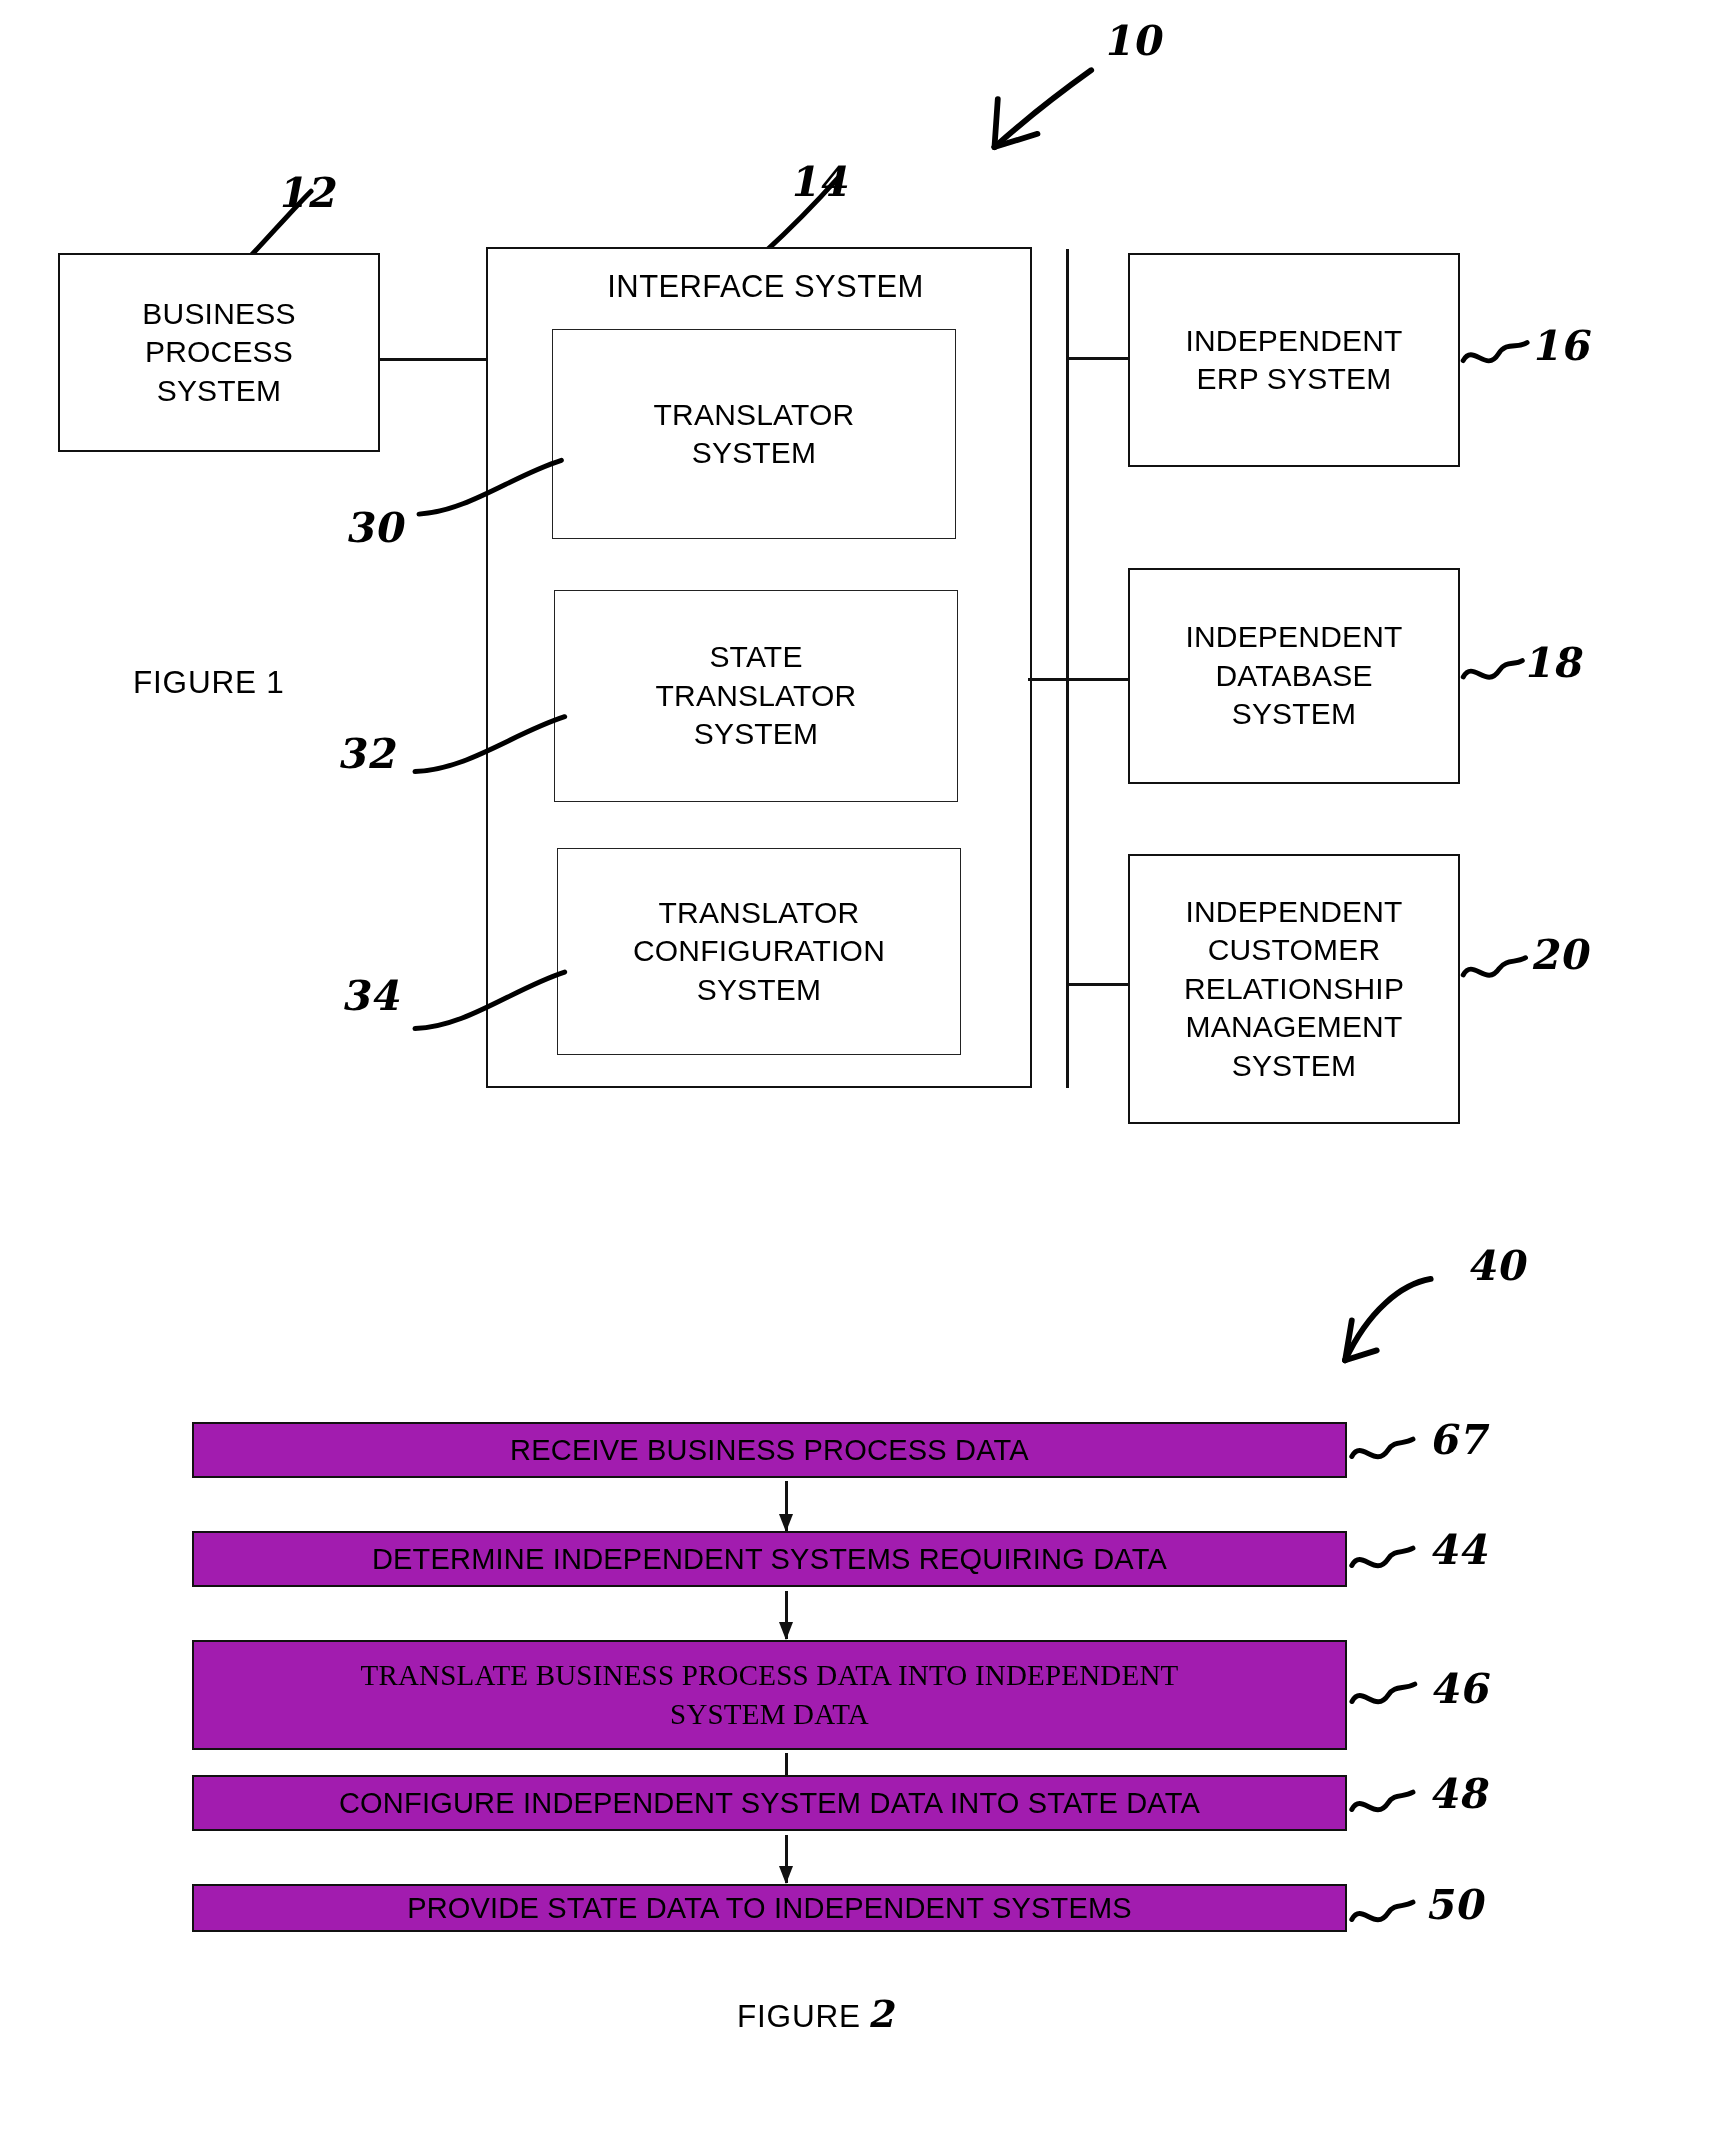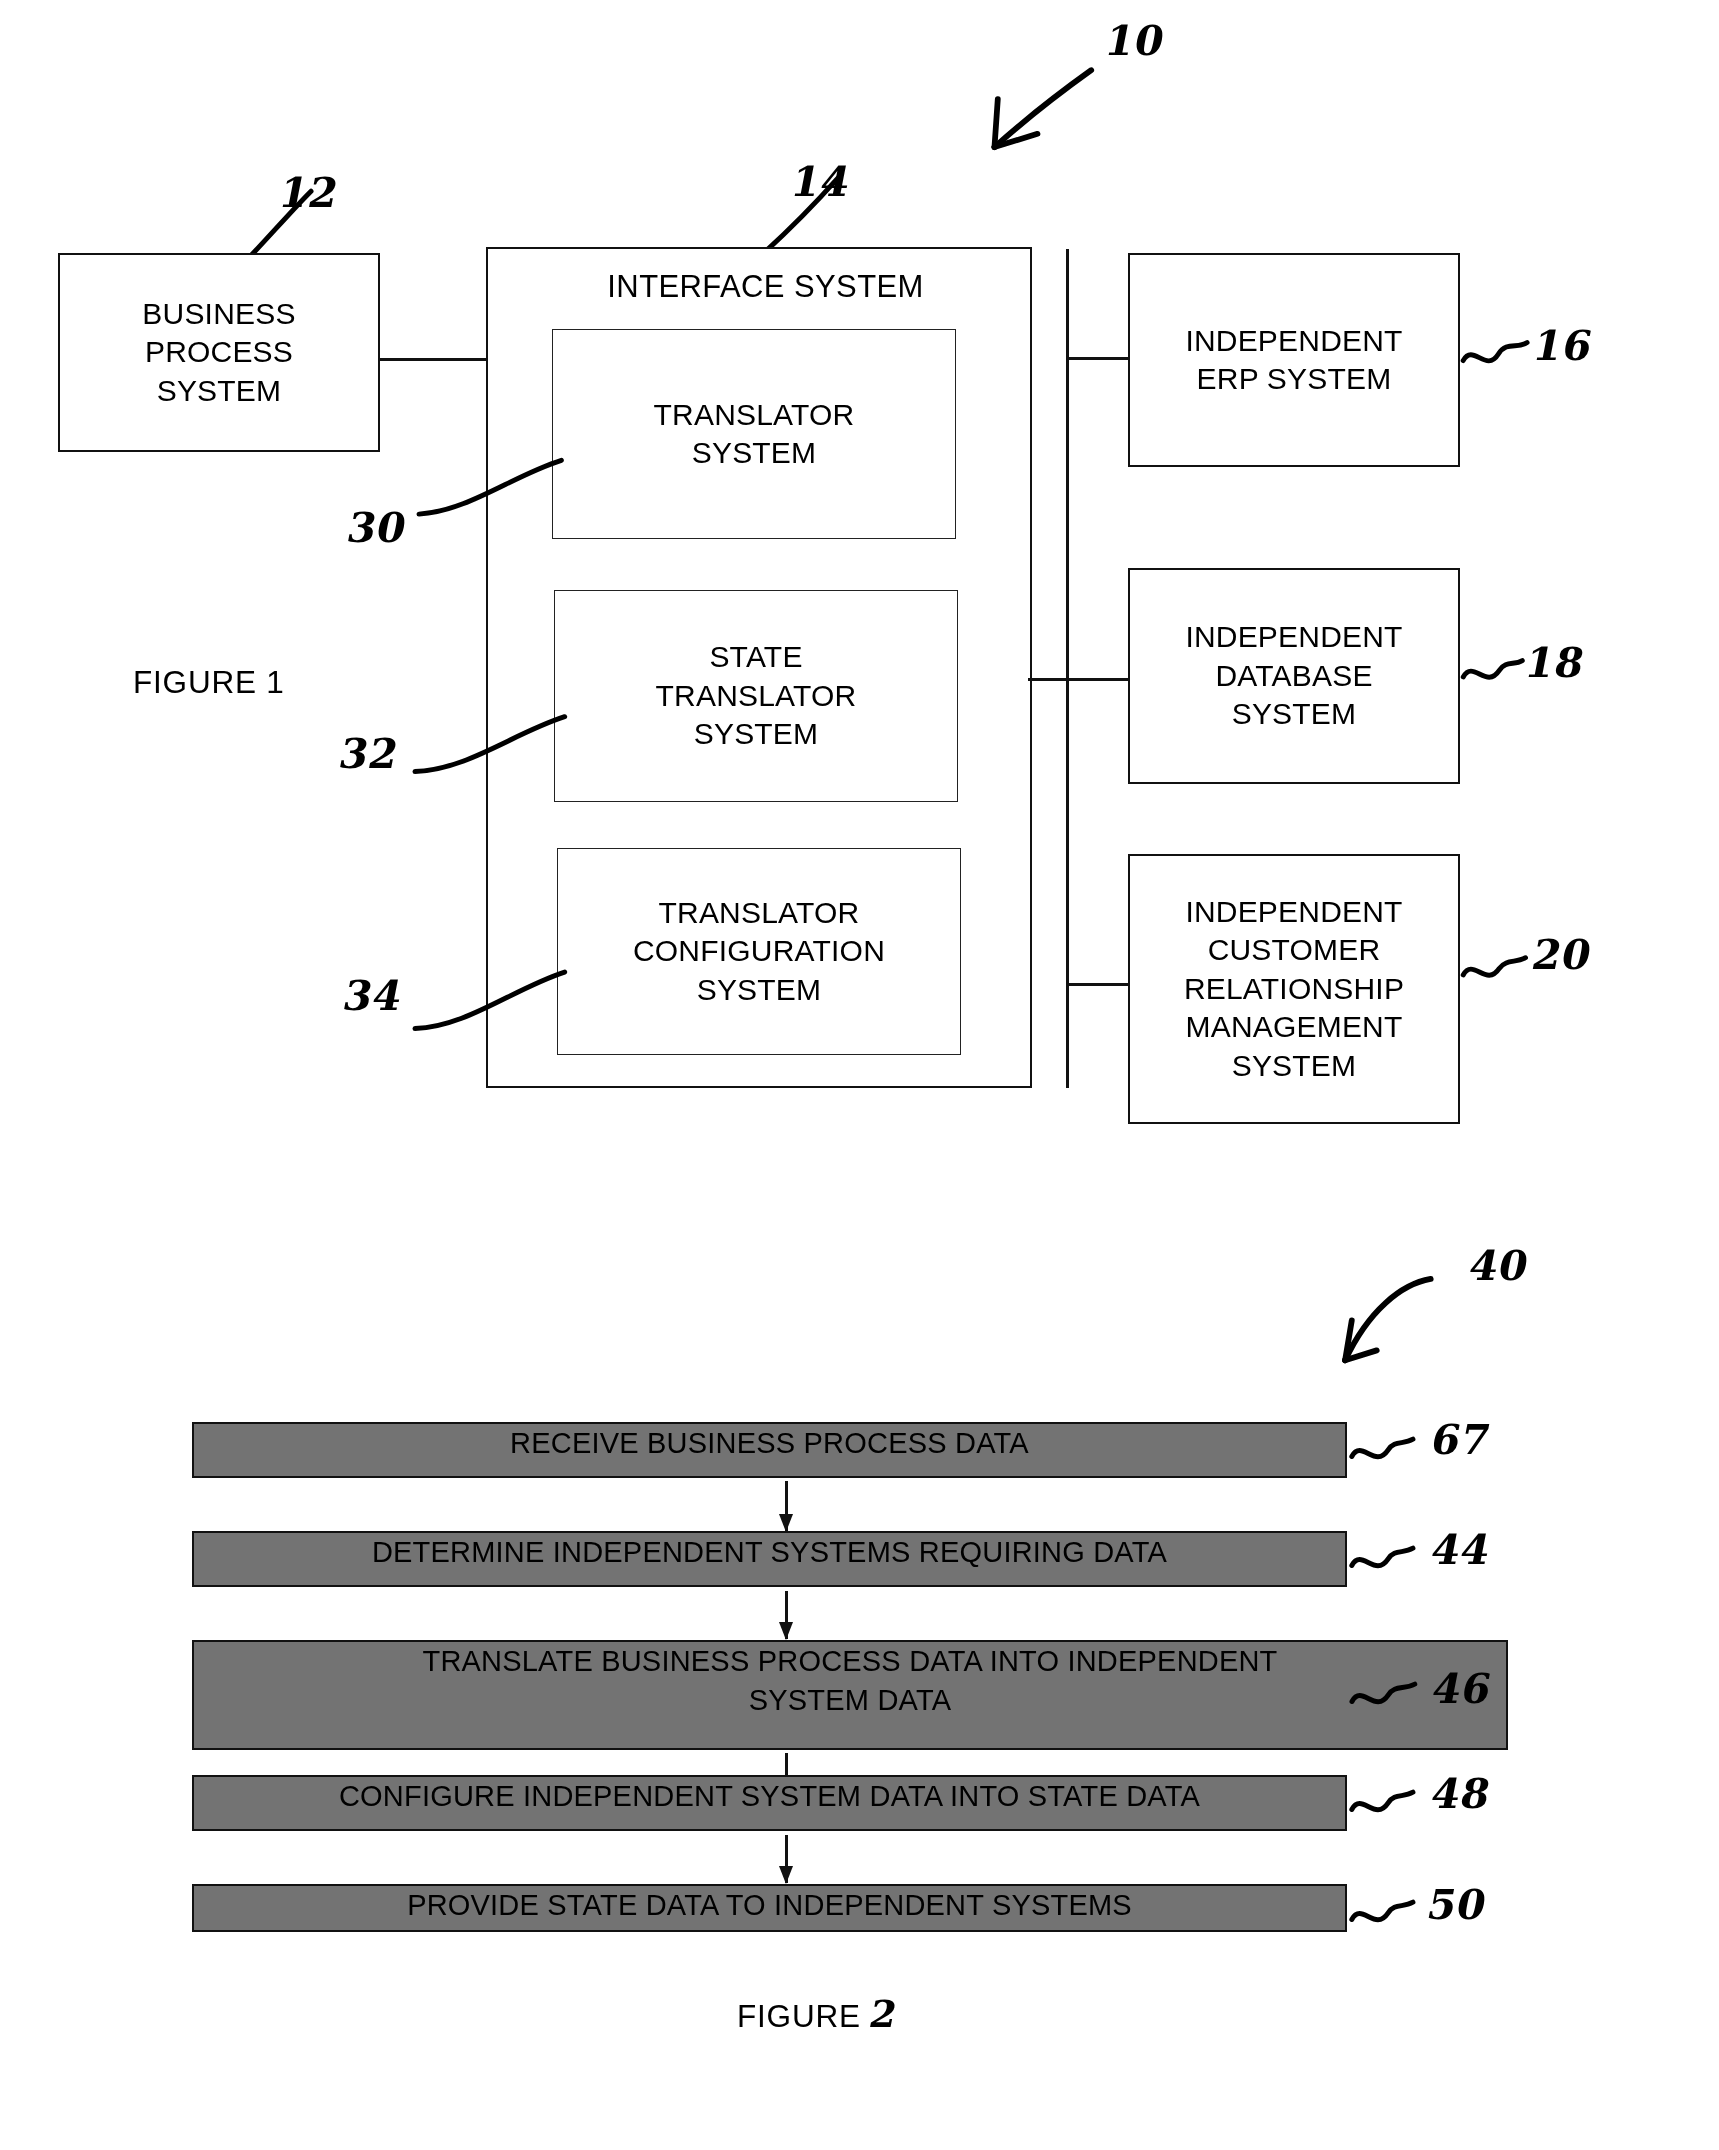--- a/index.html
+++ b/index.html
@@ -48,22 +48,22 @@
   }
 
   
   .hline{position:absolute;background:#111;height:2.5px;}
   .vline{position:absolute;background:#111;width:3.3px;}
 
   
   .fbox{
     position:absolute;
     border:2.5px solid #111;
-    background:#737373;
-    display:flex;justify-content:center;
+    background:#a21caf;
+    display:flex;align-items:center;justify-content:center;
     box-sizing:border-box;
     text-align:center;
   }
   .fbox .txt{
     font-size:29px;
     line-height:1.34;
     letter-spacing:0.2px;
     white-space:pre-line;
   }
   .arrow{position:absolute;width:2.5px;background:#111;}
@@ -230,21 +230,21 @@
 
   <div class="fbox" style="left:192px;top:1531px;width:1155px;height:56px;">
     <span class="txt">DETERMINE INDEPENDENT SYSTEMS REQUIRING DATA</span>
   </div>
   <div class="arrow" style="left:785px;top:1591px;height:48px;"></div>
   <svg class="ink" style="left:1350px;top:1544px;width:73px;height:38px;" viewBox="0 0 88 46" width="73" height="38">
     <path d="M 2 26 C 14 4, 30 42, 46 18 C 54 6, 64 12, 76 5" stroke-width="6" stroke-linecap="round"></path>
   </svg>
   <div class="ref" style="left:1432px;top:1526px;">44</div>
 
-  <div class="fbox" style="left:192px;top:1640px;width:1316px;height:110px;">
+  <div class="fbox" style="left:192px;top:1640px;width:1155px;height:110px;font-family:Liberation Serif, serif;">
     <span class="txt">TRANSLATE BUSINESS PROCESS DATA INTO INDEPENDENT
 SYSTEM DATA</span>
   </div>
   <div class="arrow" style="left:785px;top:1753px;height:46px;"></div>
   <svg class="ink" style="left:1350px;top:1680px;width:75px;height:38px;" viewBox="0 0 90 46" width="75" height="38">
     <path d="M 2 26 C 14 4, 30 42, 46 18 C 54 6, 64 12, 78 5" stroke-width="6" stroke-linecap="round"></path>
   </svg>
   <div class="ref" style="left:1433px;top:1665px;text-align:center;">46</div>
 
   <div class="fbox" style="left:192px;top:1775px;width:1155px;height:56px;">

